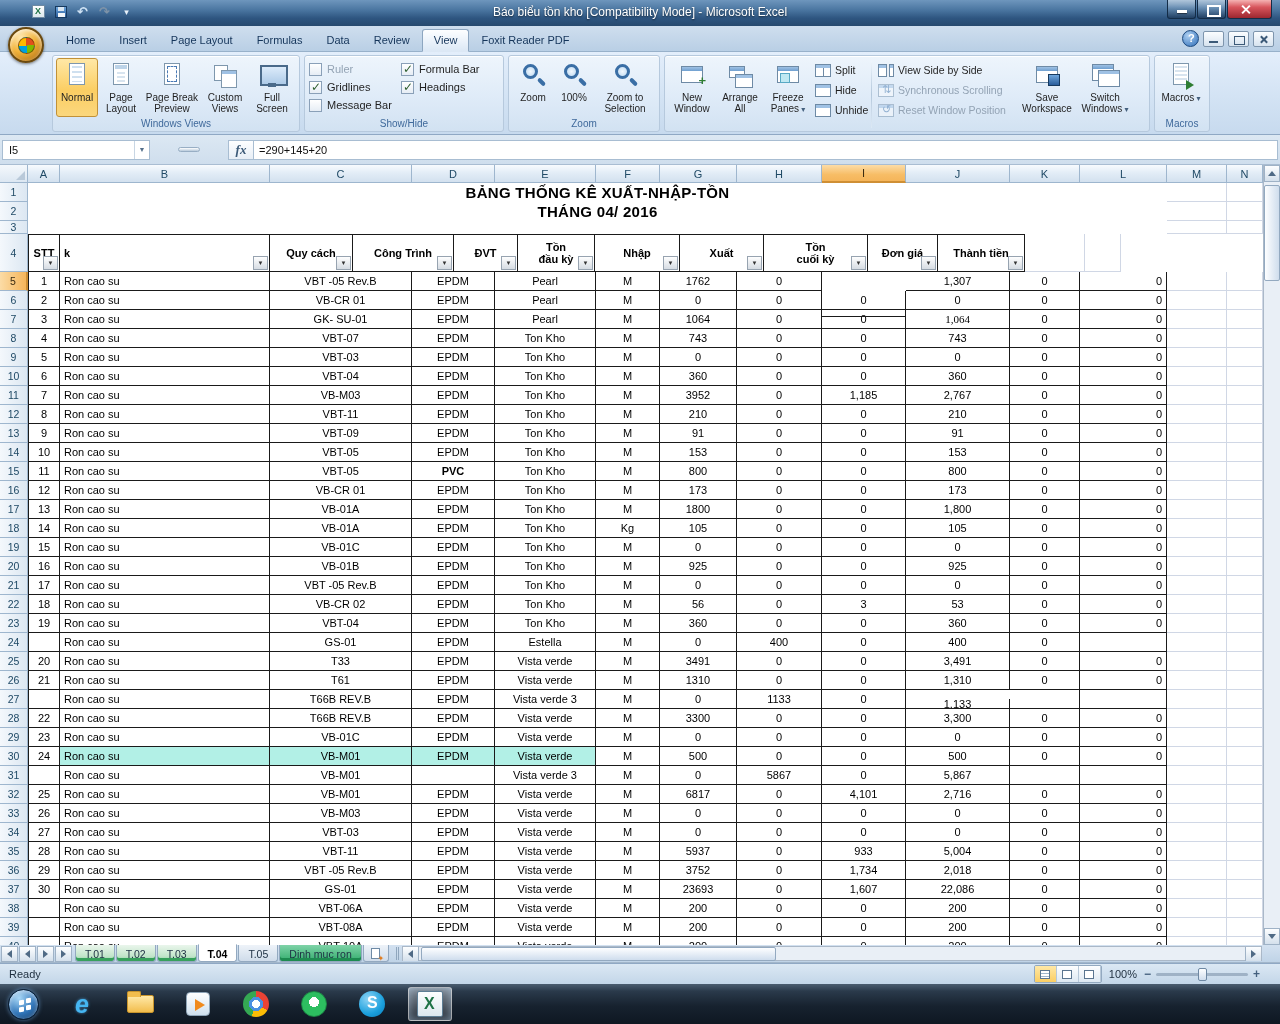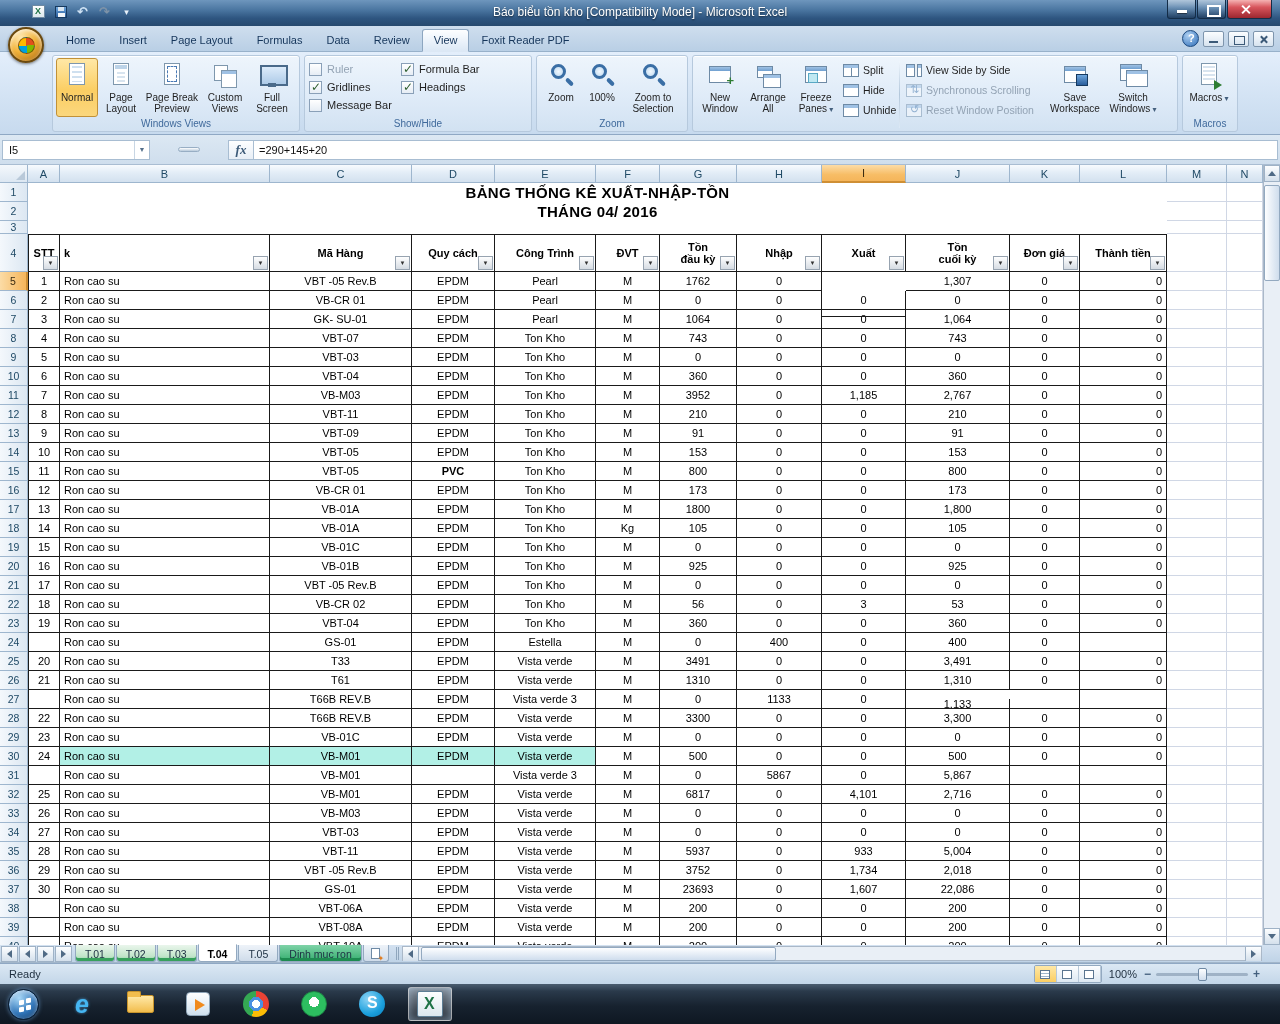--- a/index.html
+++ b/index.html
@@ -296,21 +296,21 @@
           <span class="bb">Custom Views</span>
         </div>
         <div class="bigbtn" style="width:44px">
           <span class="icn fullscr"></span>
           <span class="bb">Full Screen</span>
         </div>
       </div>
       <div class="rg-t">Windows Views</div>
     </div>
 
-    <div class="rgroup" style="width:228px">
+    <div class="rgroup" style="width:200px">
       <div class="rg-c sh-grid">
         <label class="cb dis">
             <span class="cbbox"></span>
             <span>Ruler</span>
           </label>
         <label class="cb">
             <span class="cbbox checked"></span>
             <span>Gridlines</span>
           </label>
         <label class="cb">
@@ -485,24 +485,20 @@
       <div class="grow" style="height: 38px;">
         <div class="rowhdr">4</div>
         <div class="tcell hcell first" style="width: 32px;">
           <div class="hlab">STT</div>
           <div class="flt"></div>
         </div>
         <div class="tcell hcell hl2" style="width: 210px;">
           <div class="hlab">k</div>
           <div class="flt"></div>
         </div>
-        <div class="tcell hcell" style="width: 142px;">
-          <div class="hlab">Mã Hàng</div>
-          <div class="flt"></div>
-        </div>
         <div class="tcell hcell" style="width: 83px;">
           <div class="hlab">Quy cách</div>
           <div class="flt"></div>
         </div>
         <div class="tcell hcell" style="width: 101px;">
           <div class="hlab">Công Trình</div>
           <div class="flt"></div>
         </div>
         <div class="tcell hcell" style="width: 64px;">
           <div class="hlab">ĐVT</div>
@@ -575,21 +571,21 @@
         <div class="rowhdr">7</div>
         <div class="tcell dcell ac first" style="width: 32px;">3</div>
         <div class="tcell dcell al" style="width: 210px;">Ron cao su</div>
         <div class="tcell dcell ac" style="width: 142px;">GK- SU-01</div>
         <div class="tcell dcell ac" style="width: 83px;">EPDM</div>
         <div class="tcell dcell ac" style="width: 101px;">Pearl</div>
         <div class="tcell dcell ac" style="width: 64px;">M</div>
         <div class="tcell dcell ac" style="width: 77px;">1064</div>
         <div class="tcell dcell ac" style="width: 85px;">0</div>
         <div class="tcell dcell ac" style="width: 84px;">0</div>
-        <div class="tcell dcell ac" style="width: 104px;">1,064</div>
+        <div class="tcell dcell ac" style="width: 104px; font-family: Liberation Serif, serif;">1,064</div>
         <div class="tcell dcell ac" style="width: 70px;">0</div>
         <div class="tcell dcell ar" style="width: 87px;">0</div>
         <div class="gcell" style="width: 60px;"></div>
         <div class="gcell" style="width: 36px;"></div>
       </div>
       <div class="grow" style="height: 19px;">
         <div class="rowhdr">8</div>
         <div class="tcell dcell ac first" style="width: 32px;">4</div>
         <div class="tcell dcell al" style="width: 210px;">Ron cao su</div>
         <div class="tcell dcell ac" style="width: 142px;">VBT-07</div>

